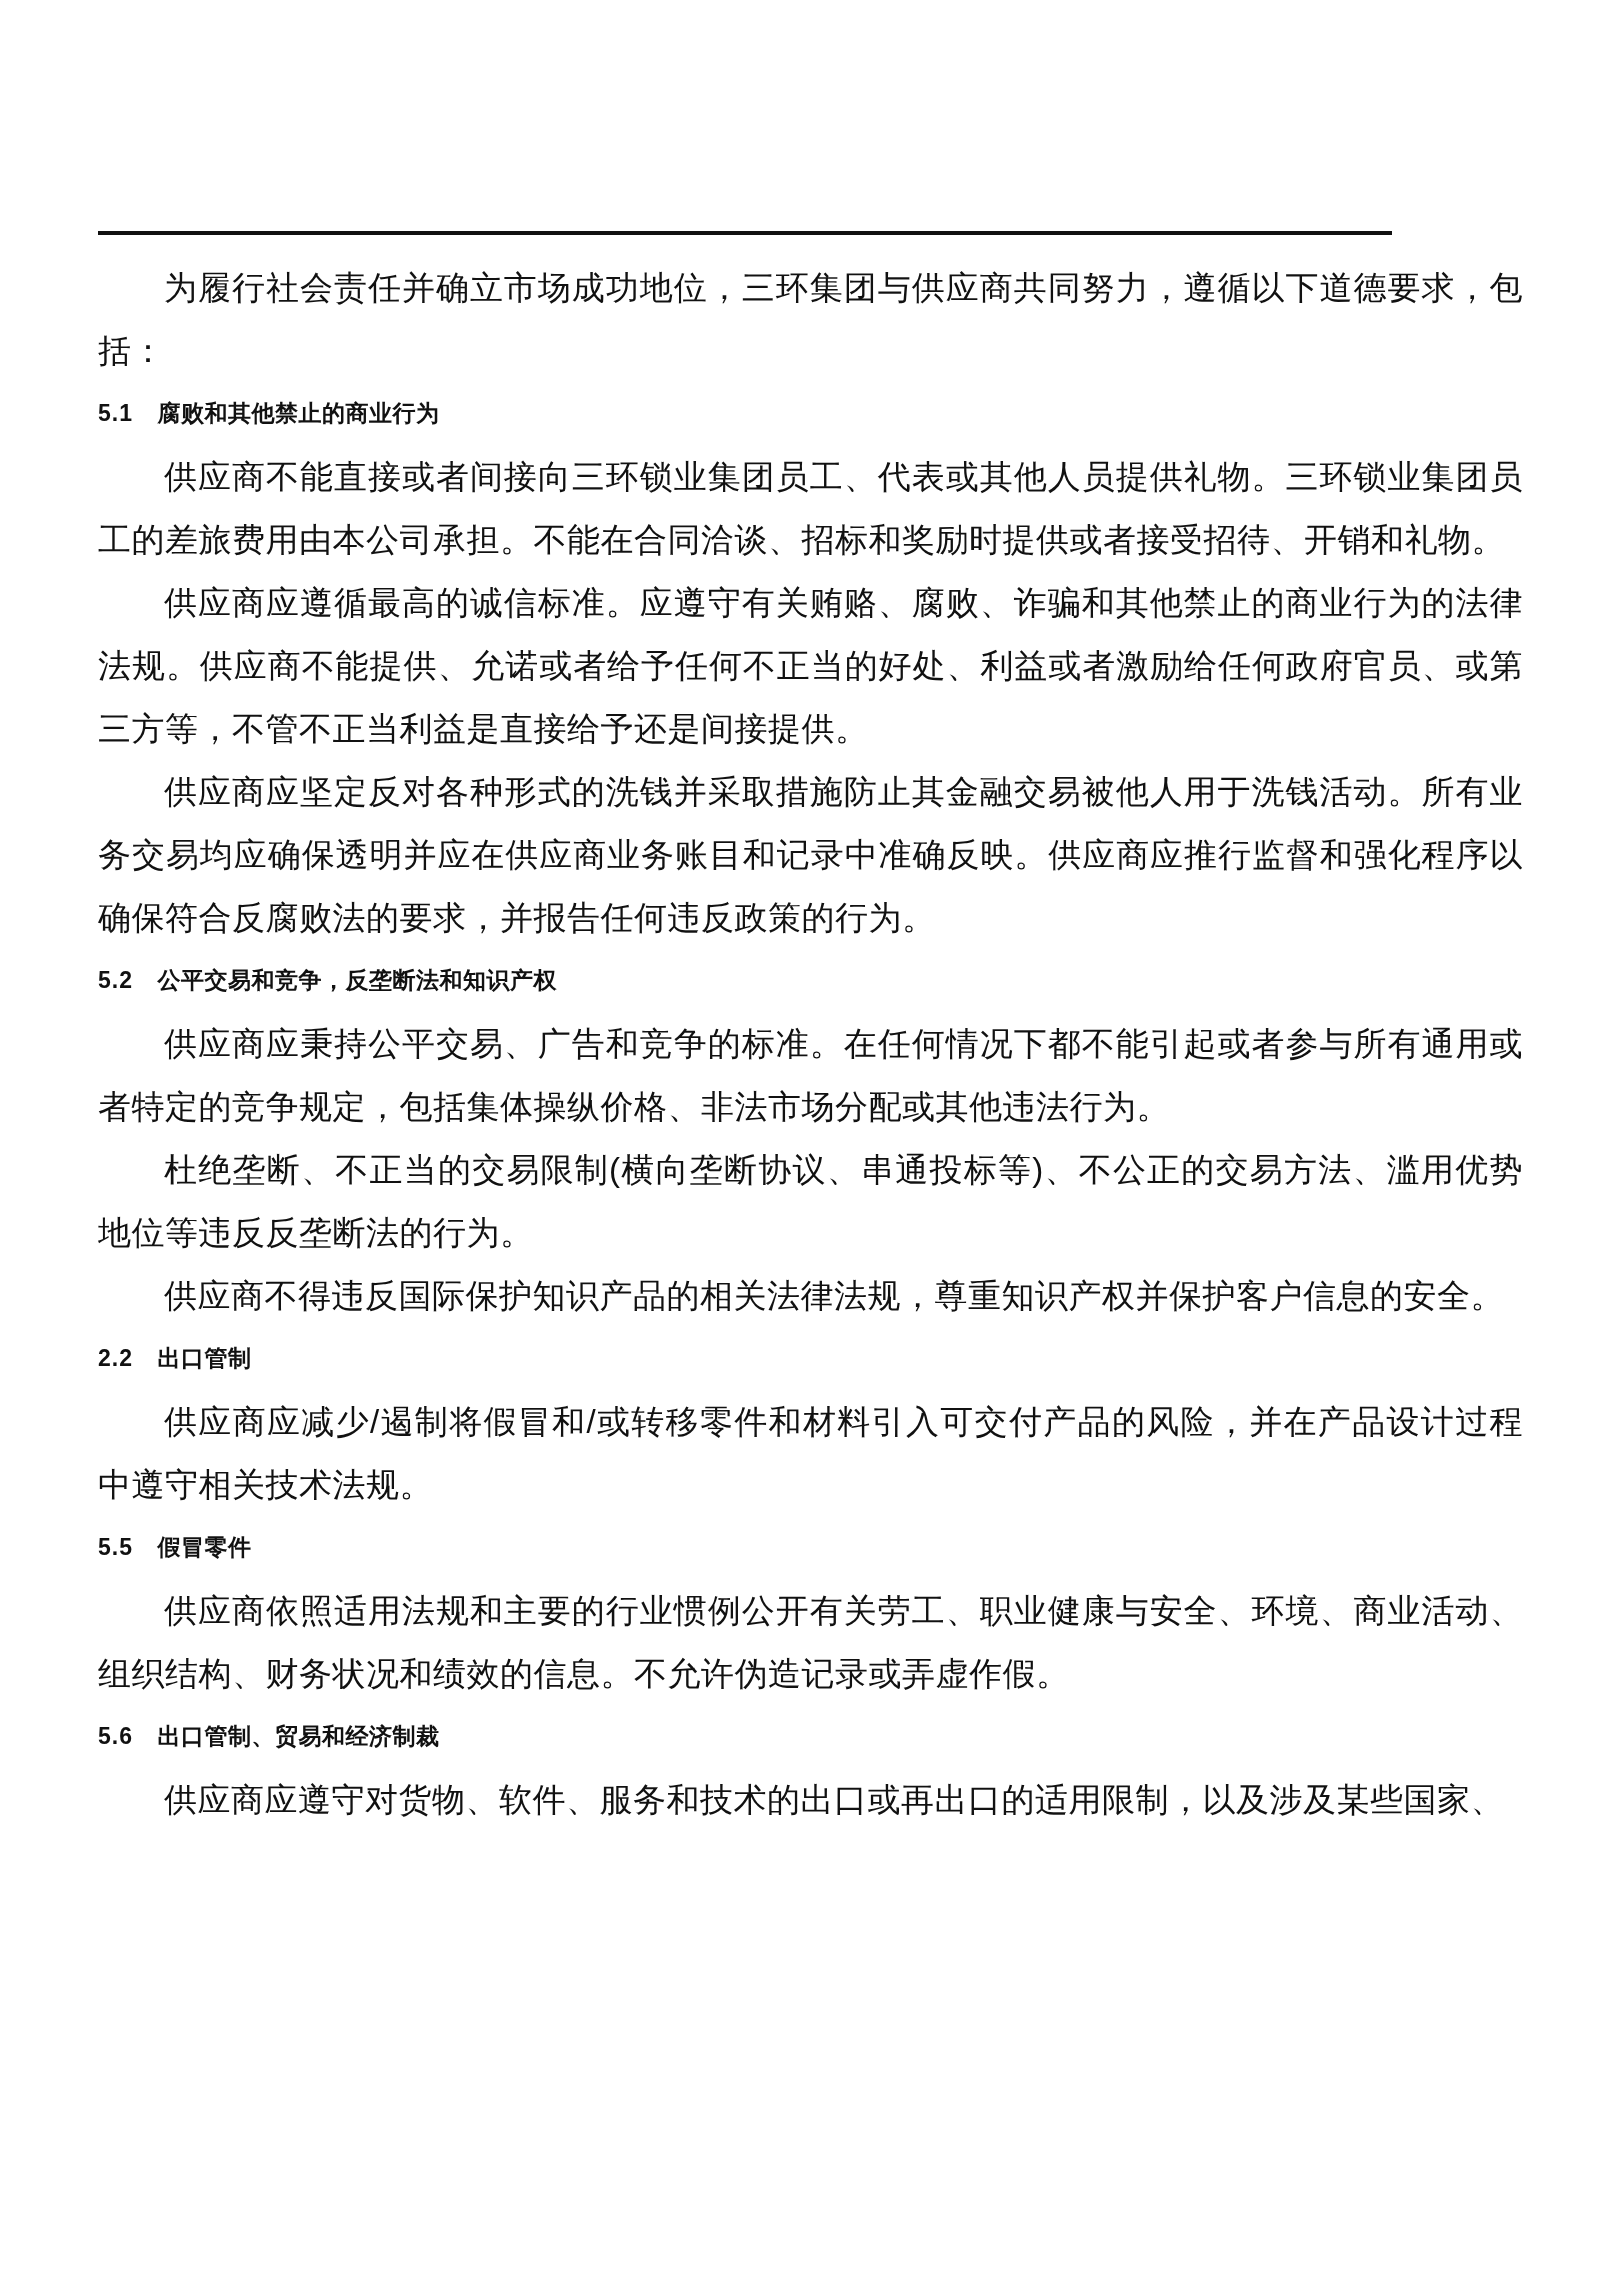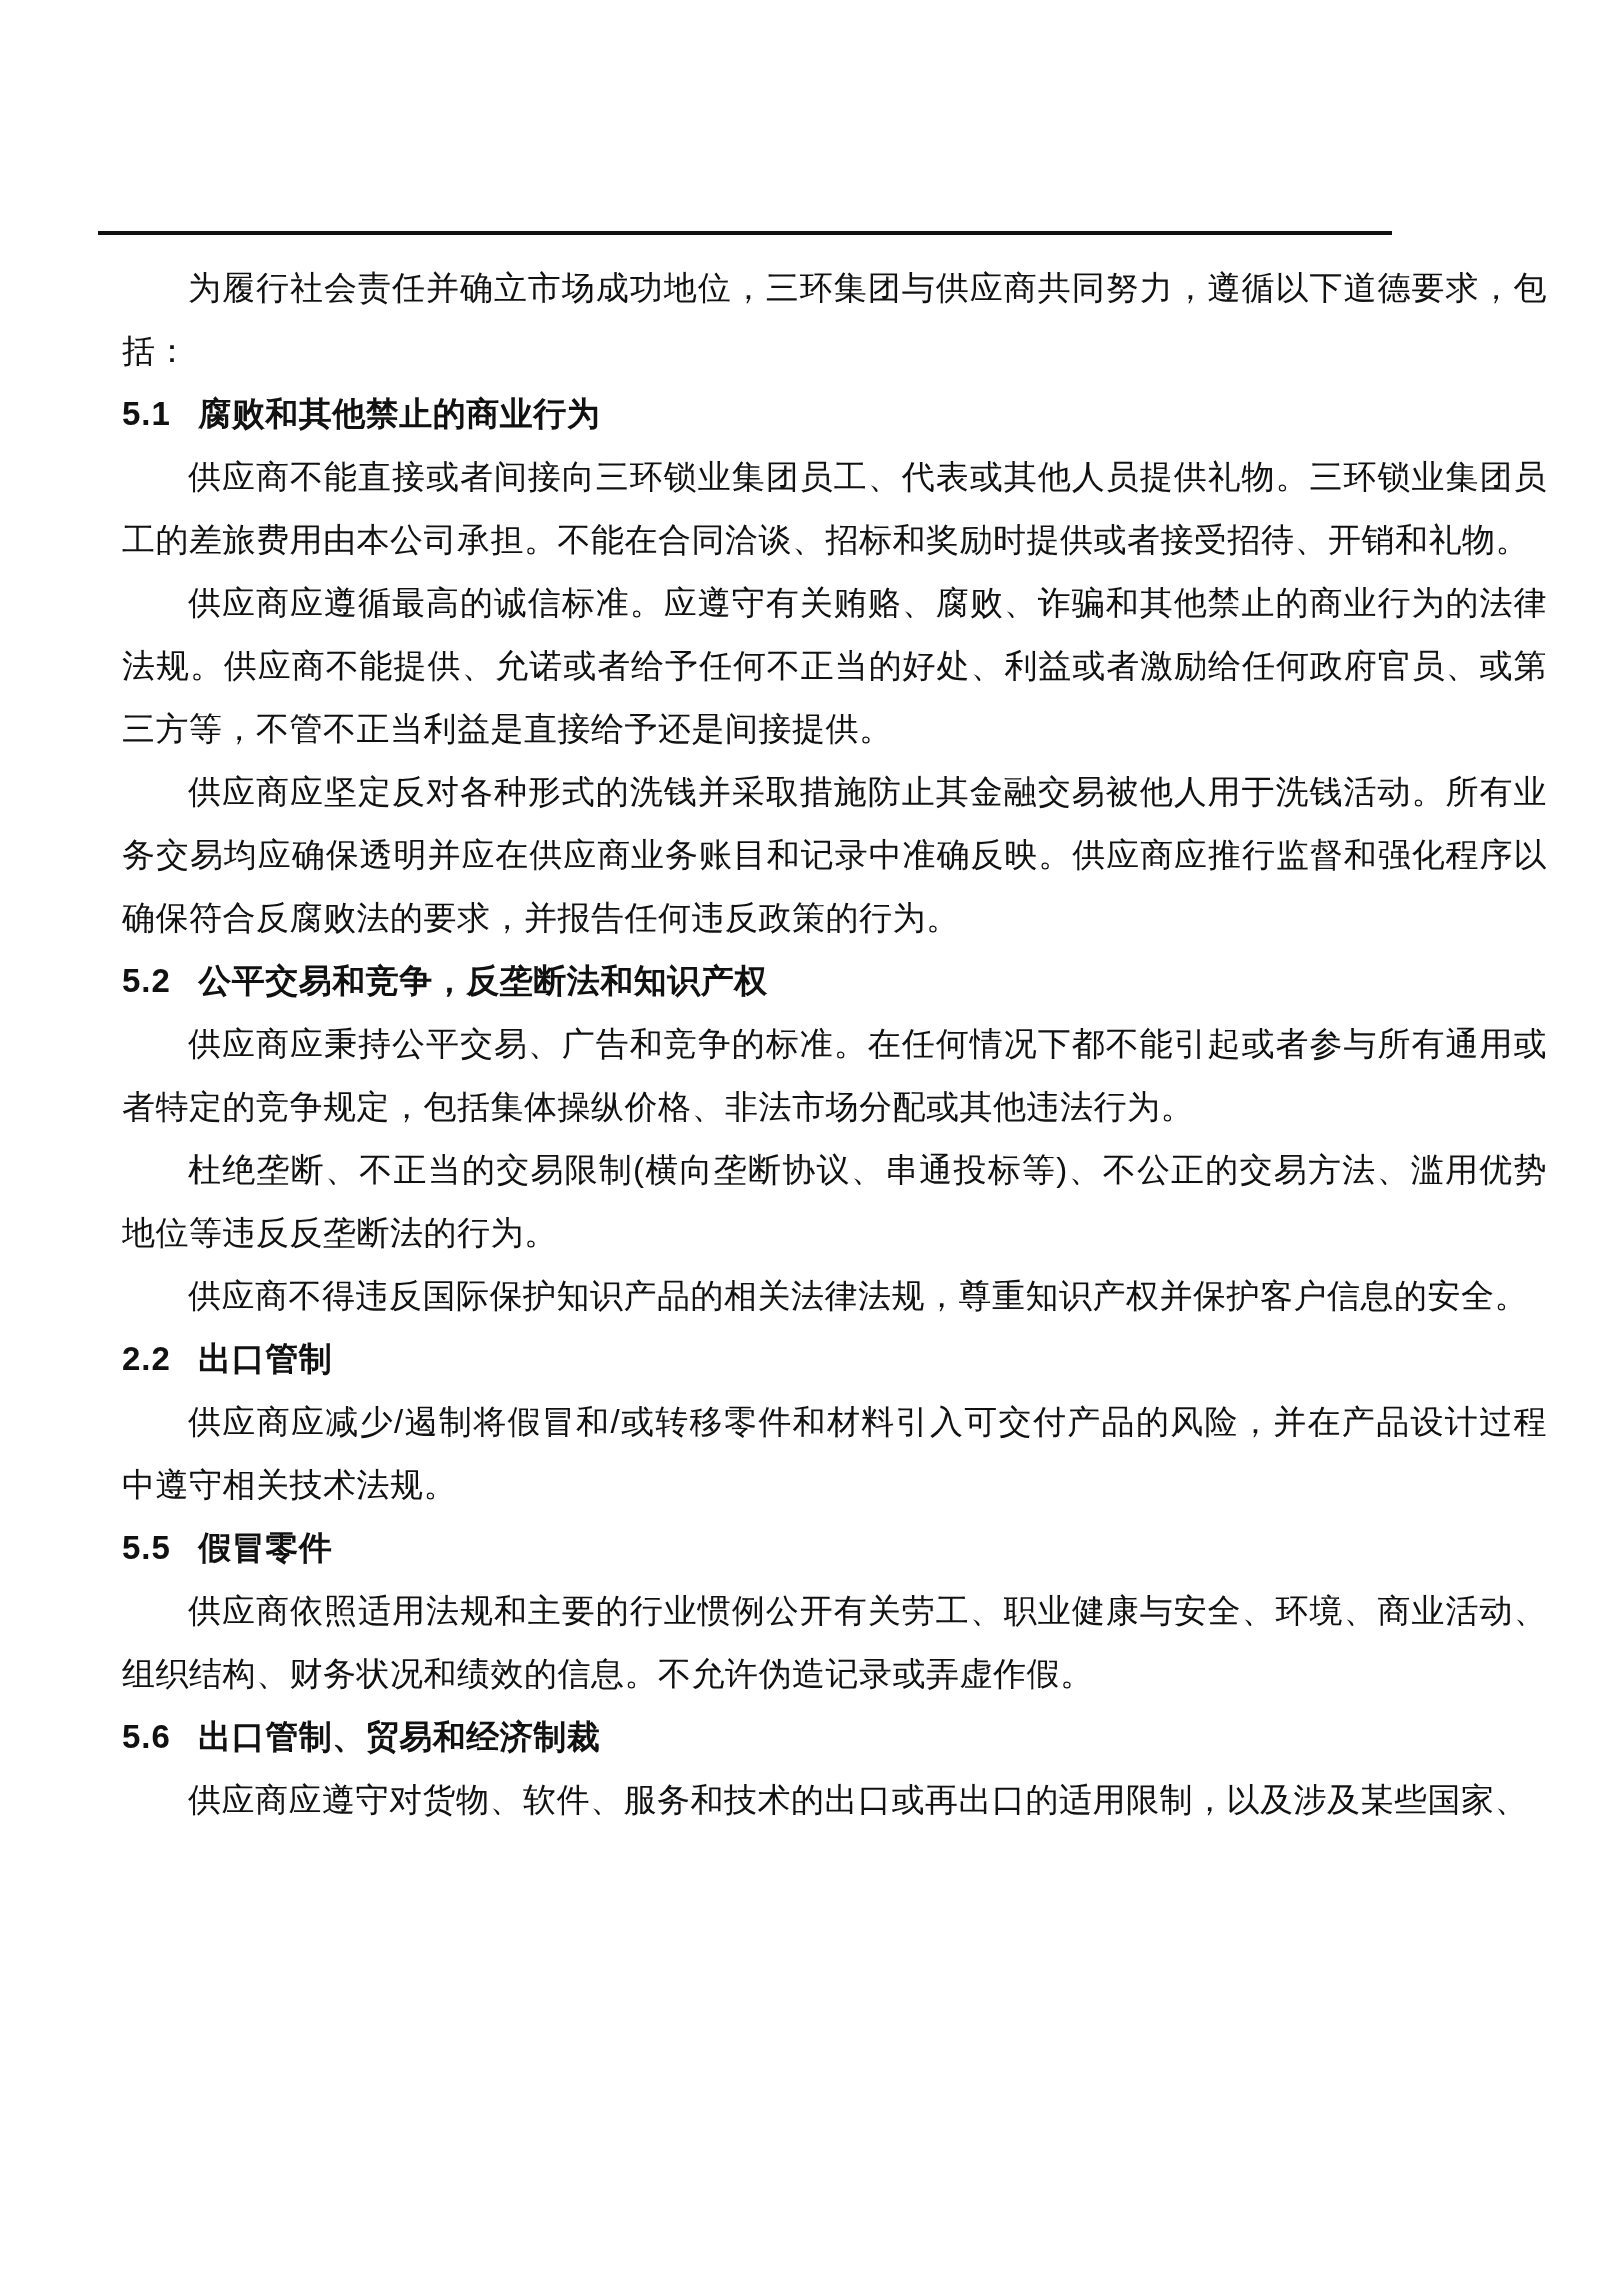--- a/index.html
+++ b/index.html
@@ -30,31 +30,30 @@
   }
   .content {
     position: absolute;
     left: 98px;
     top: 256px;
     width: 1425px;
     font-size: 33px;
     line-height: 63px;
     text-align: justify;
     letter-spacing: 0.5px;
-    margin-left: 24px;
   }
   .para {
     margin: 0;
     padding: 0;
     text-indent: 2em;
   }
   .heading {
     margin: 0;
     padding: 0;
-    font-size: 33px;
+    font-size: 23px;
     font-weight: bold;
     text-indent: 0;
     text-align: left;
   }
   .sec-num {
     display: inline-block;
     margin-right: 17.6px;
     letter-spacing: 1px;
   }
 </style>

